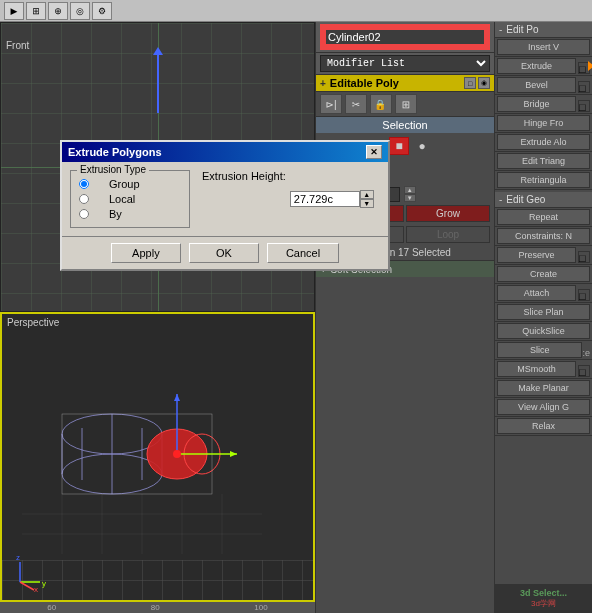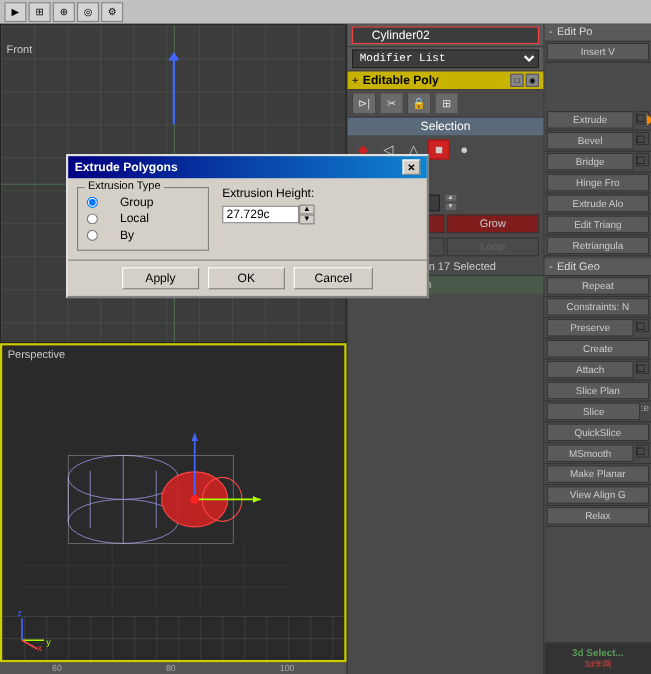--- a/index.html
+++ b/index.html
@@ -139,25 +139,25 @@
     
     .obj-name-row {
       background: #5a5a5a;
       padding: 2px 4px;
       display: flex;
       align-items: center;
       border-bottom: 1px solid #333;
     }
     .obj-name-input {
       background: #3c3c3c;
-      border: 1px solid #ef4444;
+      border: 6px solid #ef4444;
       color: #fff;
       font-size: 11px;
       width: 100%;
-      padding: 1px 17px;
+      padding: 1px 2px;
       outline: none;
     }
 
     .modifier-list-row {
       background: #5a5a5a;
       padding: 2px 4px;
       display: flex;
       align-items: center;
       border-bottom: 1px solid #333;
       gap: 4px;
@@ -384,21 +384,21 @@
       margin-right: 4px;
     }
     .ep-title {
       color: #ddd;
       font-size: 10px;
     }
 
     .ep-btn-row {
       padding: 1px 2px;
       display: flex;
-      align-items: flex-start;
+      align-items: flex-end;
       border-bottom: 1px solid #333;
     }
     .ep-btn {
       flex: 1;
       background: #5a5a5a;
       border: 1px solid #333;
       color: #ccc;
       font-size: 9px;
       padding: 2px 1px;
       text-align: center;
@@ -408,21 +408,20 @@
     .ep-check {
       width: 12px;
       height: 12px;
       background: #4a4a4a;
       border: 1px solid #333;
       margin-left: 2px;
     }
 
     .ep-highlight {
       position: relative;
-      margin-top: 43px;
     }
     .ep-highlight::after {
       content: '';
       position: absolute;
       right: -2px;
       top: 50%;
       transform: translateY(-50%);
       border-top: 5px solid transparent;
       border-bottom: 5px solid transparent;
       border-left: 6px solid #ff8800;
@@ -514,21 +513,21 @@
       height: 10px;
       cursor: pointer;
     }
     .radio-label {
       font-size: 11px;
       color: #000;
     }
 
     .extrusion-height-area {
       display: flex;
-      flex-direction: column;
+      flex-direction: row;
       gap: 4px;
     }
     .ext-height-label {
       font-size: 11px;
       color: #000;
     }
     .ext-height-input-row {
       display: flex;
       align-items: center;
     }
@@ -847,26 +846,26 @@
     <div class="ep-btn-row">
       <div class="ep-btn">Attach</div>
       <div class="ep-check">□</div>
     </div>
 
     <div class="ep-btn-row">
       <div class="ep-btn">Slice Plan</div>
     </div>
 
     <div class="ep-btn-row">
+      <div class="ep-btn">QuickSlice</div>
+    </div>
+
+    <div class="ep-btn-row">
       <div class="ep-btn">Slice</div>
       <span style="color:#aaa;font-size:9px;">:e</span>
-    </div>
-
-    <div class="ep-btn-row">
-      <div class="ep-btn">QuickSlice</div>
     </div>
 
     <div class="ep-btn-row">
       <div class="ep-btn">MSmooth</div>
       <div class="ep-check">□</div>
     </div>
 
     <div class="ep-btn-row">
       <div class="ep-btn">Make Planar</div>
     </div>

